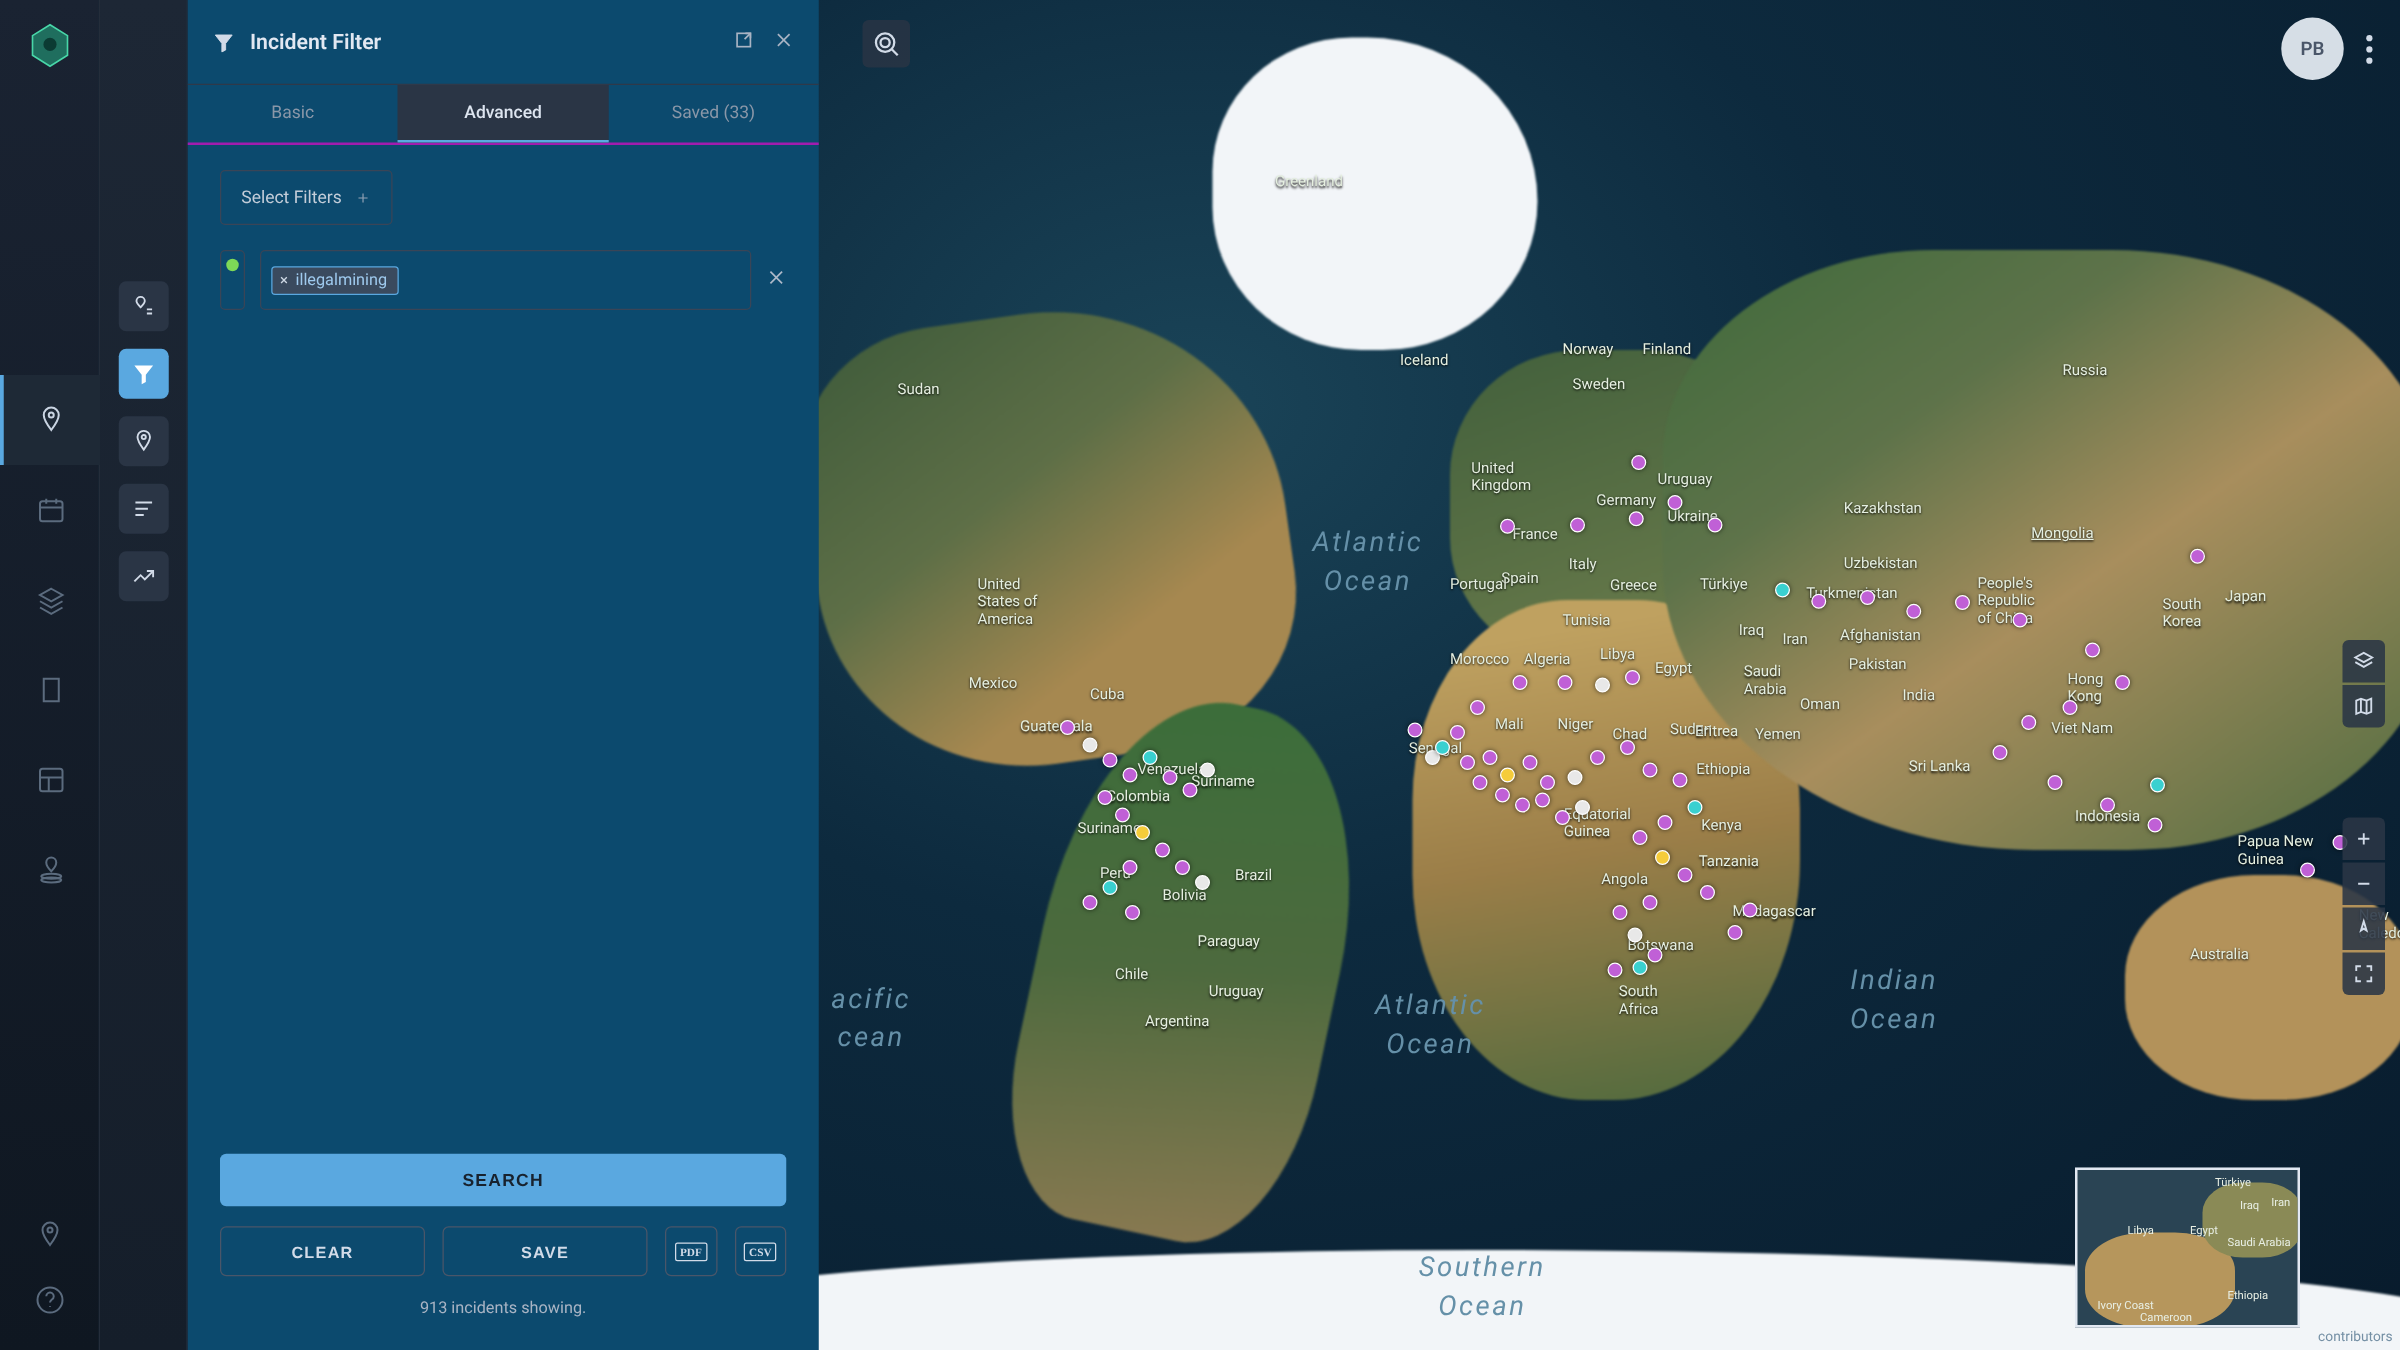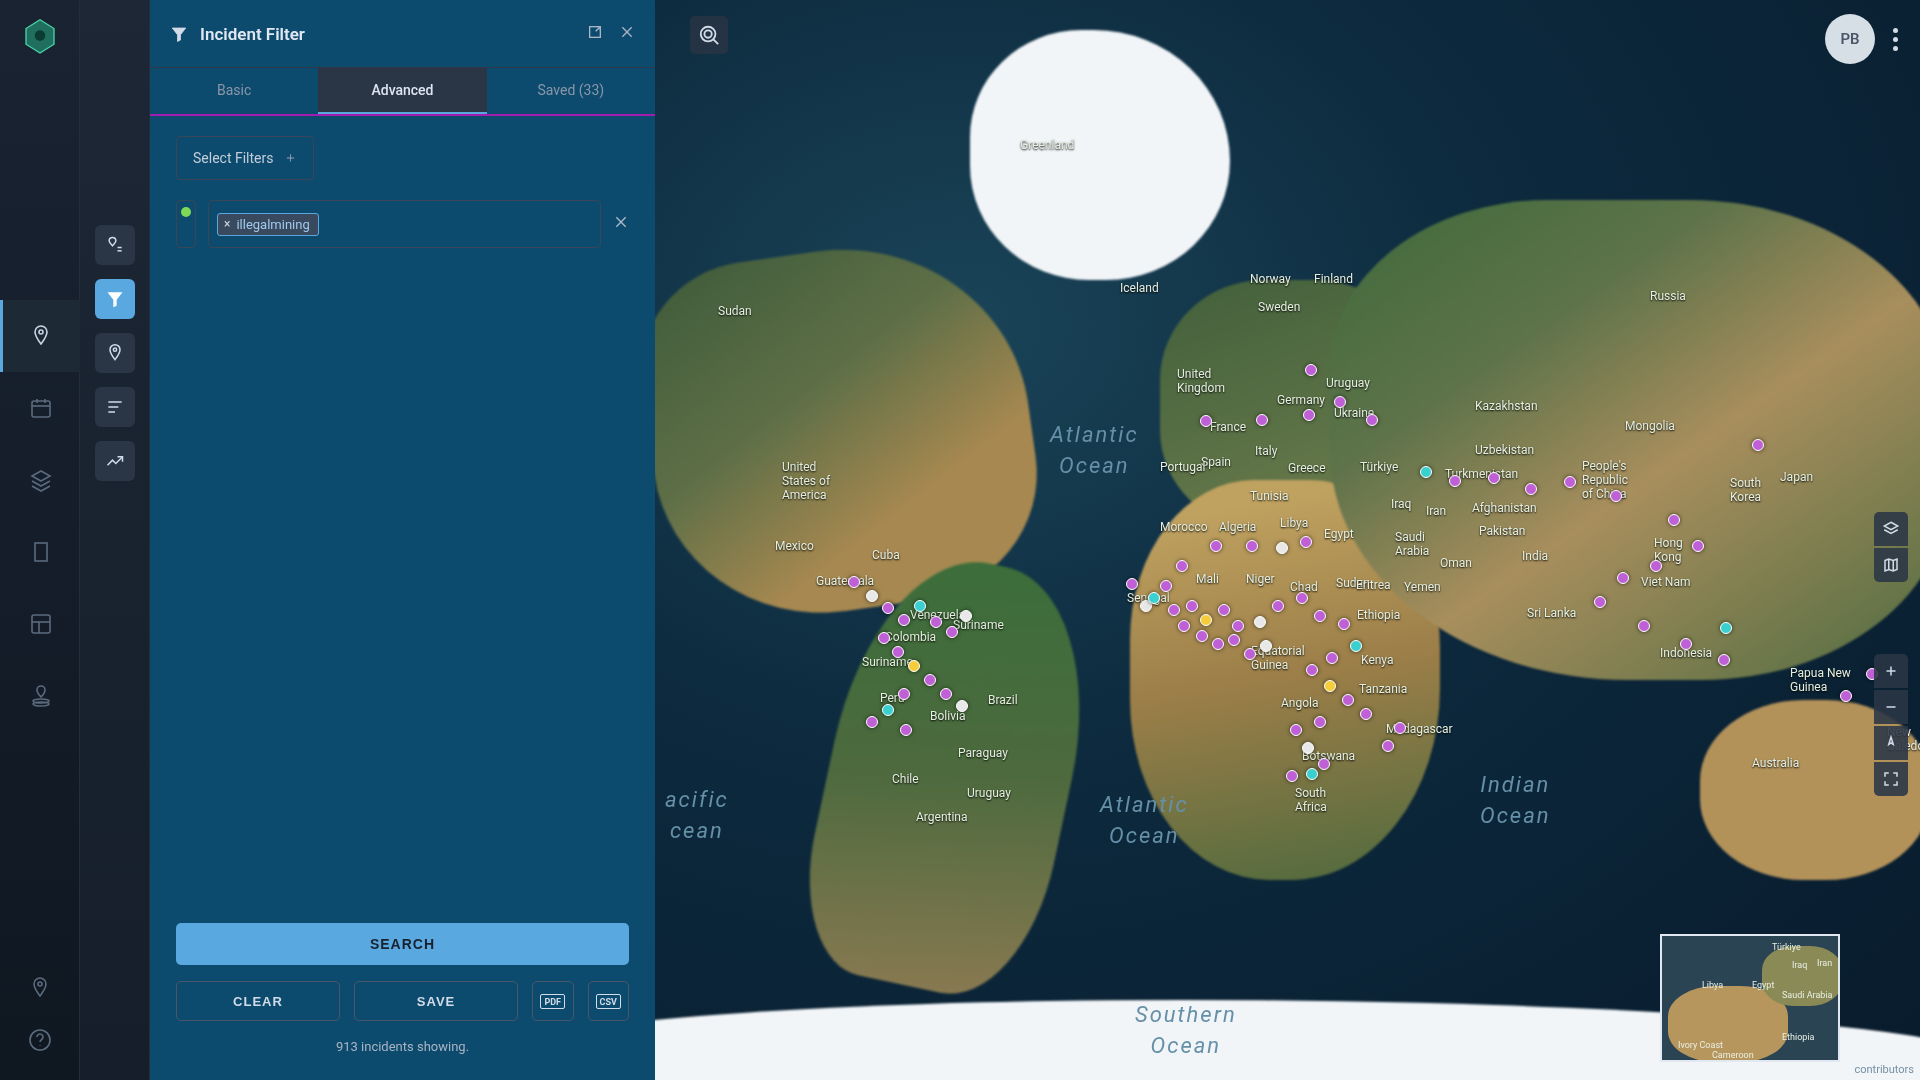--- a/index.html
+++ b/index.html
@@ -75,21 +75,21 @@
 .tag .x { cursor:pointer; color:#cfd9e5; font-size:12px; }
 .remove-row { cursor:pointer; }
 .remove-row svg { width:16px; height:16px; stroke:#aeb9c9; stroke-width:2; }
 .filter-footer { padding: 18px 26px 26px; border-top:1px solid transparent; }
 .search-btn { width:100%; height:42px; background:#5aa8e0; color:#18222e; font-weight:600; font-size:14px; letter-spacing:1px; border:none; border-radius:5px; cursor:pointer; }
 .footer-row { display:flex; gap:14px; margin-top:16px; }
 .btn-outline { height:40px; background:transparent; border:1px solid #4a5669; color:#d2dbe8; font-size:13px; font-weight:600; letter-spacing:1px; border-radius:5px; cursor:pointer; }
 .btn-clear { flex: 0 0 164px; }
 .btn-save  { flex: 0 0 164px; }
 .icon-btn { width:48px; height:40px; border:1px solid #4a5669; border-radius:5px; display:flex; align-items:center; justify-content:center; cursor:pointer; }
-.icon-btn span{ color:#d2dbe8; font-size:9px; font-weight:700; border:1.5px solid #d2dbe8; border-radius:2px; padding:2px 3px 1px;}
+.icon-btn span{ color:#d2dbe8; font-size:9px; font-weight:700; border:1.5px solid #d2dbe8; border-radius:2px; padding:2px 3px 1px;font-family:Liberation Serif, serif;}
 .status-line { text-align:center; color:#a9b4c4; font-size:13px; margin-top:18px; }
 
 .map {
   position:absolute; left:0; top:0; right:0; bottom:0;
   background: radial-gradient(ellipse at 50% 30%, #1a4458 0%, #0d2a3e 40%, #081b2c 100%);
   overflow:hidden; z-index:1;
 }
 .continent { position:absolute; background:#2e4a35; border-radius:40% 50% 45% 40%; filter: blur(1px); }
 .greenland { left:970px; top:30px; width:260px; height:250px; background:#f2f5f8; border-radius:45% 55% 50% 48%; }
 .antarctica{ left:500px; bottom:-40px; width:1500px; height:120px; background:#f2f5f8; border-radius:50% 60% 0 0; }
@@ -157,21 +157,21 @@
       <div class="country-label" style="left: 1277px; top: 393px;">Germany</div>
       <div class="country-label" style="left: 1326px; top: 376px;">Uruguay</div>
       <div class="country-label" style="left: 1210px; top: 420px;">France</div>
       <div class="country-label" style="left: 1334px; top: 406px;">Ukraine</div>
       <div class="country-label" style="left: 1201px; top: 455px;">Spain</div>
       <div class="country-label" style="left: 1255px; top: 444px;">Italy</div>
       <div class="country-label" style="left: 1288px; top: 461px;">Greece</div>
       <div class="country-label" style="left: 1360px; top: 460px;">Türkiye</div>
       <div class="country-label" style="left: 1160px; top: 460px;">Portugal</div>
       <div class="country-label" style="left: 1475px; top: 399px;">Kazakhstan</div>
-      <div class="country-label" style="left: 1625px; top: 419px;">Mongolia</div>
+      <div class="country-label" style="left: 1625px; top: 419px; text-decoration: underline;">Mongolia</div>
       <div class="country-label" style="left: 1475px; top: 443px;">Uzbekistan</div>
       <div class="country-label" style="left: 1445px; top: 467px;">Turkmenistan</div>
       <div class="country-label" style="left: 1582px; top: 459px;">People's<br>Republic<br>of China</div>
       <div class="country-label" style="left: 1780px; top: 470px;">Japan</div>
       <div class="country-label" style="left: 1730px; top: 476px;">South<br>Korea</div>
       <div class="country-label" style="left: 1426px; top: 504px;">Iran</div>
       <div class="country-label" style="left: 1391px; top: 497px;">Iraq</div>
       <div class="country-label" style="left: 1472px; top: 501px;">Afghanistan</div>
       <div class="country-label" style="left: 1479px; top: 524px;">Pakistan</div>
       <div class="country-label" style="left: 1395px; top: 530px;">Saudi<br>Arabia</div>

